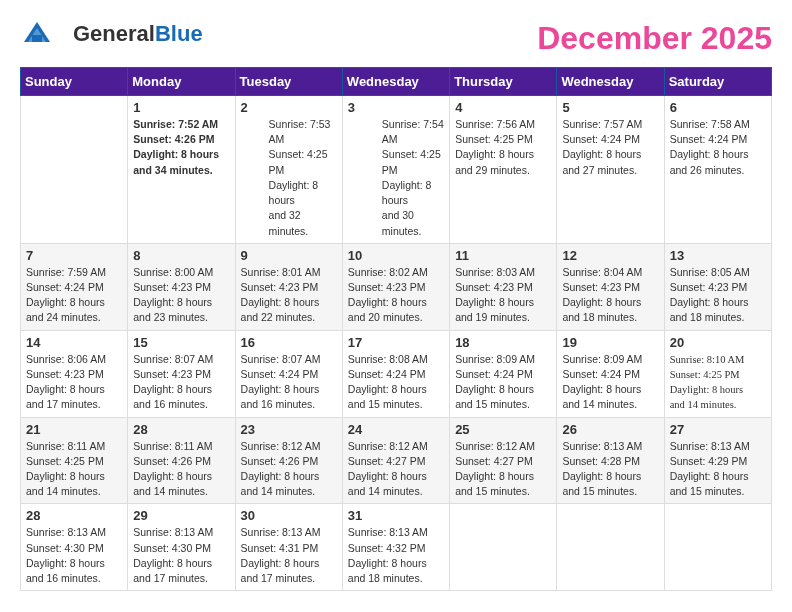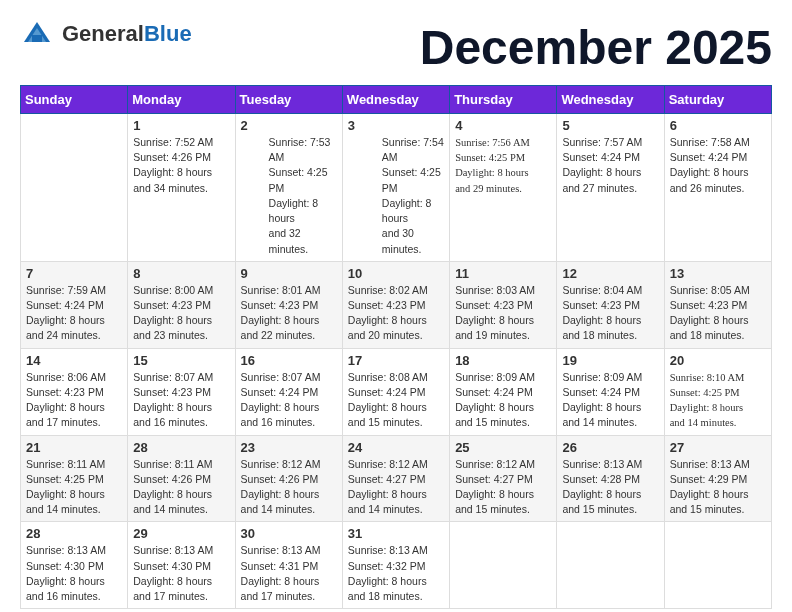--- a/index.html
+++ b/index.html
@@ -25,41 +25,41 @@
       font-size: 22px;
       font-weight: bold;
       color: #333;
       line-height: 1;
     }
     .logo-text .general { color: #333; }
     .logo-text .blue { color: #1a6bb5; }
     .logo-row {
       display: flex;
       align-items: center;
-      gap: 8px;
+      gap: 19px;
     }
     .title-block {
       text-align: right;
     }
     .month-title {
-      font-size: 48px;
+      font-size: 32px;
       font-weight: bold;
-      color: #0f172a;
+      color: #ec4899;
     }
     .subtitle {
       font-size: 16px;
       color: #555;
     }
     .calendar {
       width: 100%;
       border-collapse: collapse;
       border: 1px solid #ccc;
     }
     .calendar th {
-      background: #6d28d9;
+      background: #4c1d95;
       color: #fff;
       font-size: 13px;
       font-weight: bold;
       padding: 6px 4px;
       text-align: left;
       border: 1px solid #1558a0;
     }
     .calendar td {
       vertical-align: top;
       border: 1px solid #ddd;
@@ -119,42 +119,42 @@
         <th>Thursday</th>
         <th>Wednesday</th>
         <th>Saturday</th>
       </tr>
   </thead>
   <tbody id="calendar-body">
   <tr>
         <td class="empty-cell"></td>
         <td>
           <span class="day-number">1</span>
-          <div class="day-info" style="white-space: pre-line;">Sunrise: 7:52 AM
+          <div class="day-info" style="white-space: pre-line; font-weight: bold;">Sunrise: 7:52 AM
 Sunset: 4:26 PM
 Daylight: 8 hours
 and 34 minutes.</div>
         </td>
         <td>
           <span class="day-number">2</span>
           <div class="day-info" style="white-space: pre-line; margin-left: 28px;">Sunrise: 7:53 AM
 Sunset: 4:25 PM
 Daylight: 8 hours
 and 32 minutes.</div>
         </td>
         <td>
           <span class="day-number">3</span>
           <div class="day-info" style="white-space: pre-line; margin-left: 34px;">Sunrise: 7:54 AM
 Sunset: 4:25 PM
 Daylight: 8 hours
 and 30 minutes.</div>
         </td>
         <td>
           <span class="day-number">4</span>
-          <div class="day-info" style="white-space: pre-line; font-family: Liberation Serif, serif;">Sunrise: 7:56 AM
+          <div class="day-info" style="white-space: pre-line;">Sunrise: 7:56 AM
 Sunset: 4:25 PM
 Daylight: 8 hours
 and 29 minutes.</div>
         </td>
         <td>
           <span class="day-number">5</span>
           <div class="day-info" style="white-space: pre-line;">Sunrise: 7:57 AM
 Sunset: 4:24 PM
 Daylight: 8 hours
 and 27 minutes.</div>

